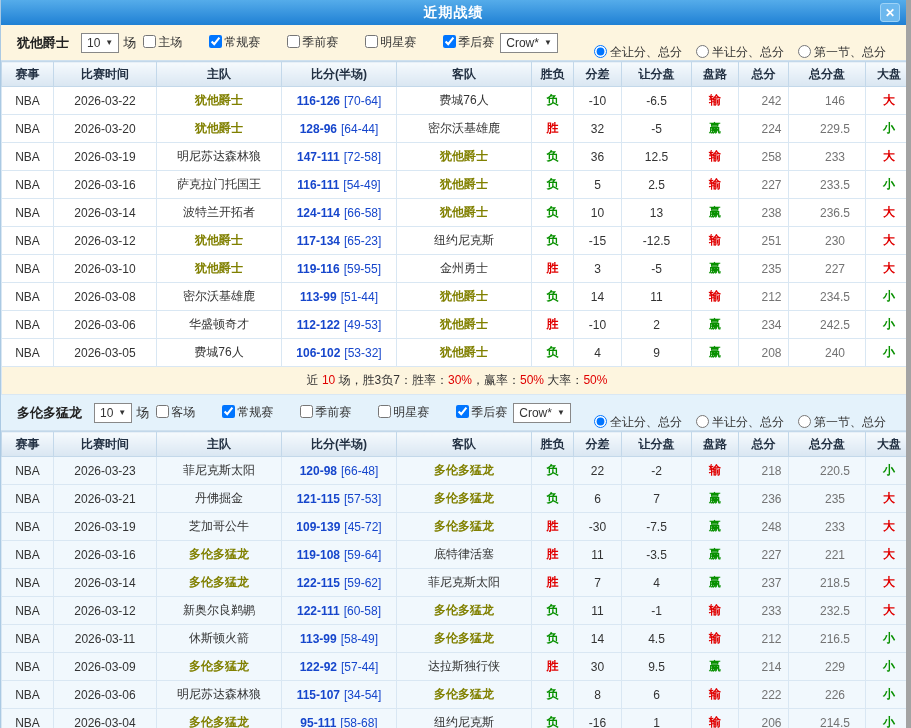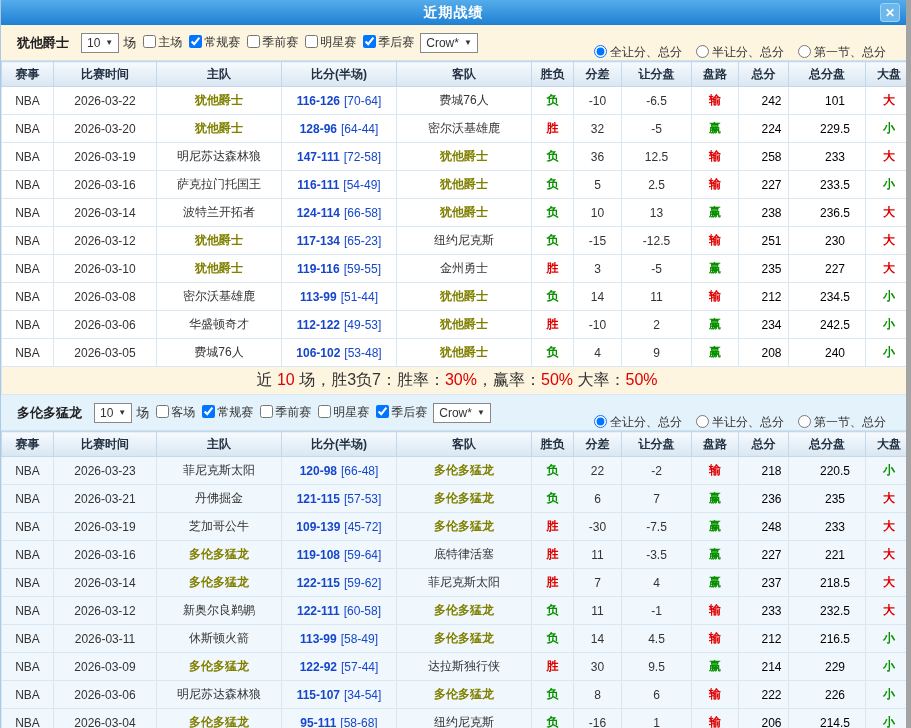--- a/index.html
+++ b/index.html
@@ -11,41 +11,41 @@
   .titlebar .title { color:#fff; font-size:14px; font-weight:bold; letter-spacing:1px; }
   .close-btn { position:absolute; right:6px; top:3px; width:20px; height:19px; background:#6cb8ee; border:1px solid #9ed3f7; border-radius:3px; color:#fff; font-size:12px; line-height:16px; text-align:center; cursor:pointer; font-weight:bold; padding:0; }
 
   .filterbar { height:36px; display:flex; align-items:center; justify-content:space-between; padding:0 12px 0 16px; font-size:13px; color:#333; border-bottom:1px solid #cfe0ee; }
   .filterbar.cream { background:#fdf5df; }
   .filterbar.blue  { background:#e4f2fb; }
   .filter-left { display:flex; align-items:center; white-space:nowrap; }
   .team-name { font-weight:bold; font-size:13px; color:#222; margin-right:12px; }
   .selectbox { display:inline-flex; align-items:center; gap:5px; background:#fff; border:1px solid #888; padding:1px 5px; font-size:12px; height:20px; margin-right:4px; cursor:pointer; }
   .caret { font-size:8px; color:#333; }
-  .checks { display:inline-flex; align-items:flex-end; }
+  .checks { display:inline-flex; align-items:flex-end;gap:20px; }
   .checks label { cursor:pointer; font-size:12px; color:#333; }
   input[type=checkbox], input[type=radio] { vertical-align:-2px; margin:0 2px 0 7px; }
   .filter-right { display:flex; align-items:center; padding-right:8px; }
   .filter-right label { margin-left:14px; font-size:12px; color:#333; cursor:pointer;margin-top:19px; }
   .filter-right input[type=radio]{ margin:0 3px 0 0; }
 
   table { border-collapse:collapse; width:911px; table-layout:fixed; }
   th { background:linear-gradient(180deg,#f6fafd,#d9e6f2); font-size:12px; font-weight:bold; color:#223042; height:25px; border:1px solid #c3d8ea; }
   td { font-size:12px; height:28px; text-align:center; border:1px solid #d9e7f3; color:#333; overflow:hidden; white-space:nowrap; }
   .sec-jazz td { background:#ffffff; }
   .sec-rap td  { background:#f1f8fd; }
 
-  .blue-num { color:#000000;padding-left:16px; }
+  .blue-num { color:#737373;padding-left:16px; }
   .red   { color:#e00000; font-weight:bold; }
   .green { color:#089000; font-weight:bold; }
   .subject { color:#808000; font-weight:bold; }
   .score { color:#1646cc; font-weight:bold; }
   .half  { color:#1646cc; font-weight:normal; margin-left:4px; }
 
-  tr.summary-row td { background:#fdf5df; color:#333; font-size:16px; }
+  tr.summary-row td { background:#fdf5df; color:#333; font-size:12px; }
   .summary-num { color:#e00000; }
 
   .col-league{width:52px}.col-date{width:103px}.col-home{width:125px}.col-score{width:115px}
   .col-away{width:135px}.col-res{width:42px}.col-diff{width:48px}.col-hand{width:70px}
   .col-hres{width:47px}.col-total{width:50px}.col-tline{width:77px}.col-ou{width:47px}
 </style>
 </head>
 <body>
 
 <div class="panel">
@@ -117,21 +117,21 @@
             <td>NBA</td>
             <td>2026-03-22</td>
             <td class="subject">犹他爵士</td>
             <td><span class="score">116-126</span><span class="half">[70-64]</span></td>
             <td>费城76人</td>
             <td class="green">负</td>
             <td>-10</td>
             <td>-6.5</td>
             <td class="red">输</td>
             <td class="blue-num">242</td>
-            <td class="blue-num">101</td>
+            <td class="blue-num">146</td>
             <td class="red">大</td>
           </tr>
           <tr>
             <td>NBA</td>
             <td>2026-03-20</td>
             <td class="subject">犹他爵士</td>
             <td><span class="score">128-96</span><span class="half">[64-44]</span></td>
             <td>密尔沃基雄鹿</td>
             <td class="red">胜</td>
             <td>32</td>
@@ -236,21 +236,21 @@
             <td>2</td>
             <td class="green">赢</td>
             <td class="blue-num">234</td>
             <td class="blue-num">242.5</td>
             <td class="green">小</td>
           </tr>
           <tr>
             <td>NBA</td>
             <td>2026-03-05</td>
             <td>费城76人</td>
-            <td><span class="score">106-102</span><span class="half">[53-48]</span></td>
+            <td><span class="score">106-102</span><span class="half">[53-32]</span></td>
             <td class="subject">犹他爵士</td>
             <td class="green">负</td>
             <td>4</td>
             <td>9</td>
             <td class="green">赢</td>
             <td class="blue-num">208</td>
             <td class="blue-num">240</td>
             <td class="green">小</td>
           </tr>
           <tr class="summary-row">

